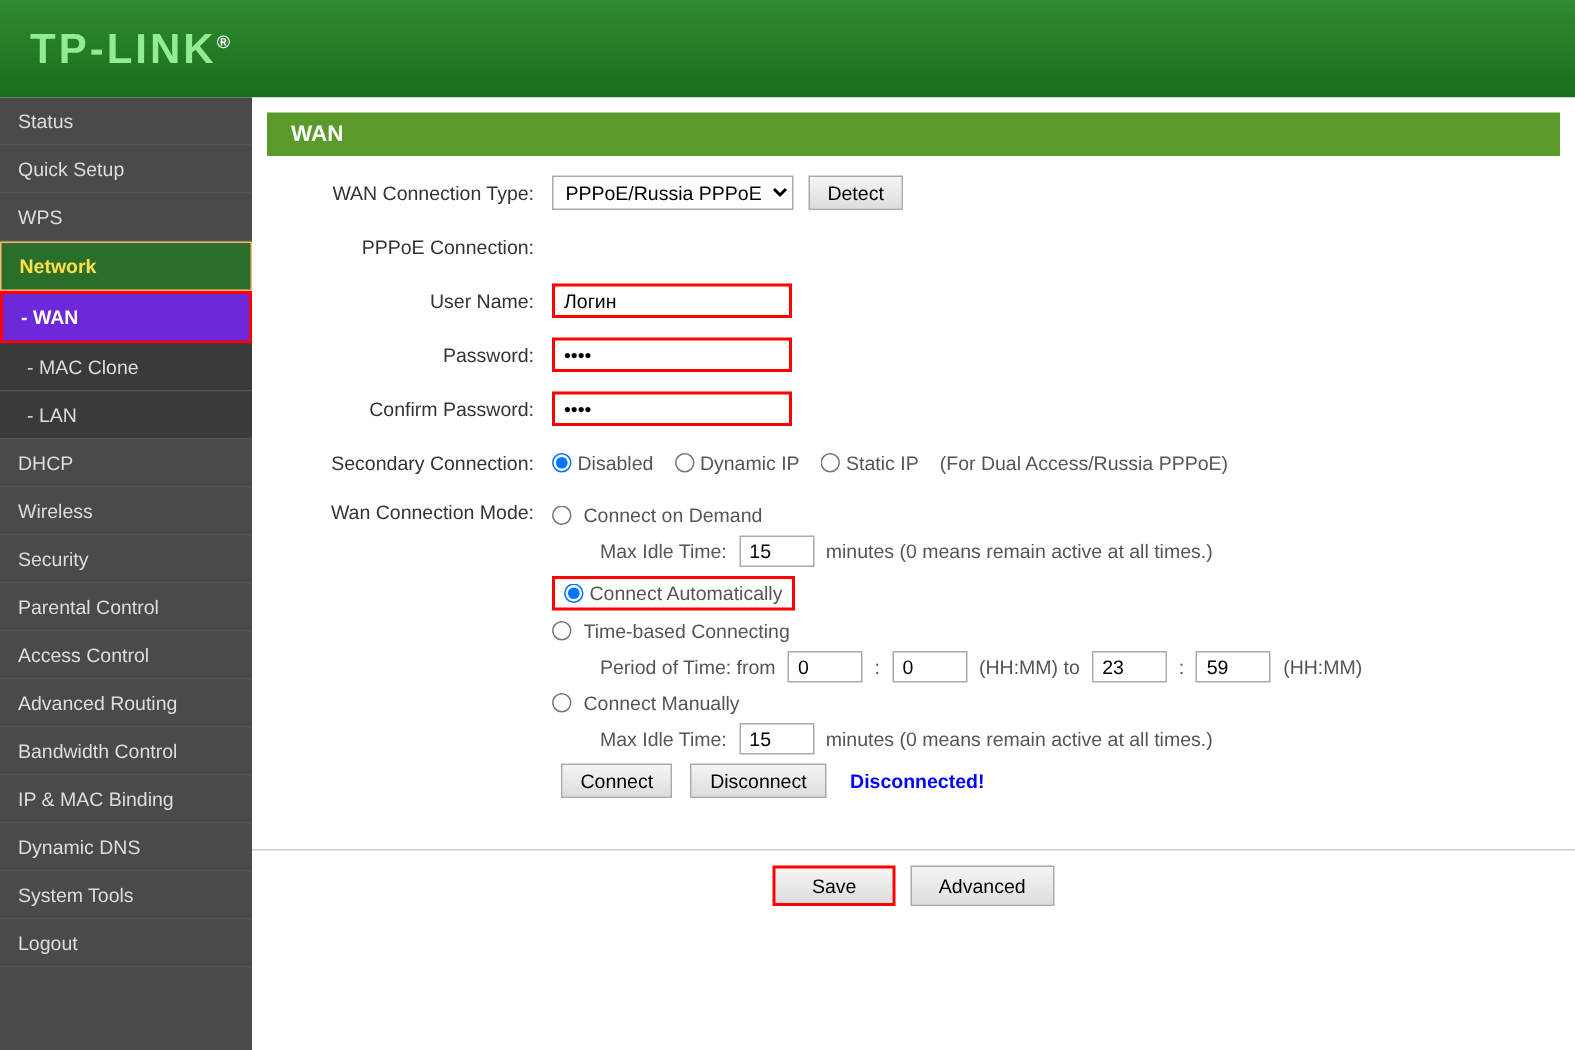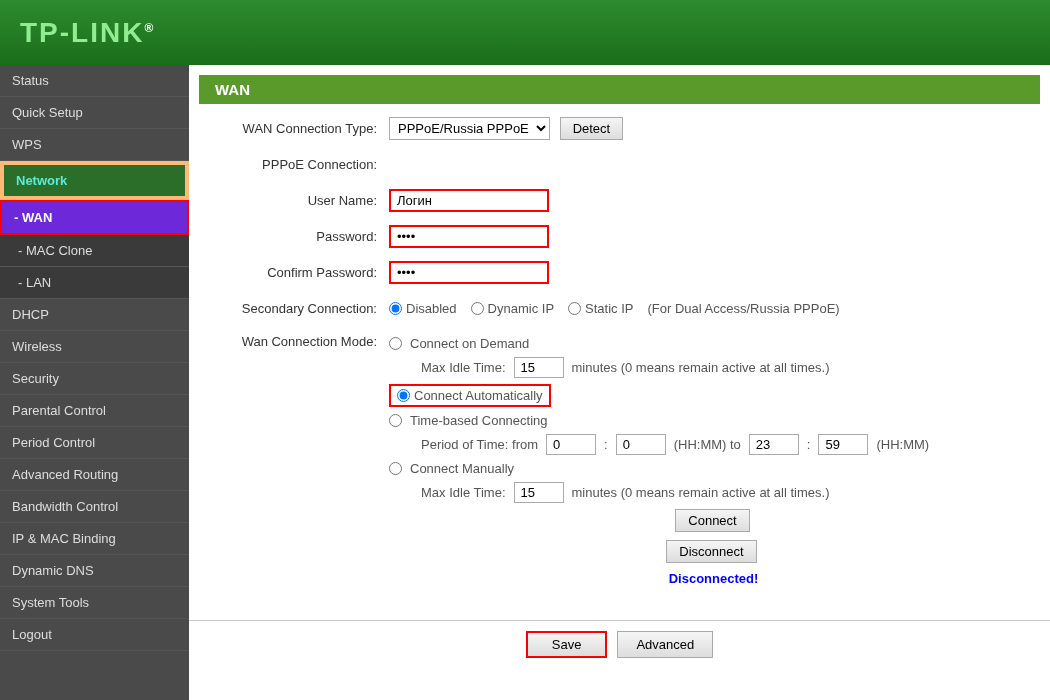--- a/index.html
+++ b/index.html
@@ -22,34 +22,34 @@
     #header .logo span { color: #90ee90; }
 
     
     #layout {
       display: flex;
       height: 635px;
     }
 
     
     #sidebar {
-      width: 189px;
+      width: 168px;
       background: #4a4a4a;
       flex-shrink: 0;
       overflow-y: auto;
     }
     .sidebar-item {
       padding: 8px 12px;
       color: #ddd;
       cursor: pointer;
       font-size: 13px;
       border-bottom: 1px solid #555;
     }
     .sidebar-item.sub { padding-left: 18px; background: #3a3a3a; }
-    .sidebar-item.section-header { background: #2a6e2a; color: #5eead4; font-weight: bold; border: 4px solid #fdba74; }
+    .sidebar-item.section-header { background: #2a6e2a; color: #fde047; font-weight: bold; border: 1px solid #fdba74; }
     .sidebar-item.highlighted { background: #6d28d9; color: white; font-weight: bold; border: 2px solid red; }
 
     
     #main {
       flex: 1;
       overflow-y: auto;
       background: #fff;
     }
     .page-title {
       background: #5a9a2a;
@@ -183,21 +183,21 @@
     <div class="sidebar-item normal">Quick Setup</div>
     <div class="sidebar-item normal">WPS</div>
     <div class="sidebar-item section-header">Network</div>
     <div class="sidebar-item highlighted">- WAN</div>
     <div class="sidebar-item sub">- MAC Clone</div>
     <div class="sidebar-item sub">- LAN</div>
     <div class="sidebar-item normal">DHCP</div>
     <div class="sidebar-item normal">Wireless</div>
     <div class="sidebar-item normal">Security</div>
     <div class="sidebar-item normal">Parental Control</div>
-    <div class="sidebar-item normal">Period Control</div>
+    <div class="sidebar-item normal">Access Control</div>
     <div class="sidebar-item normal">Advanced Routing</div>
     <div class="sidebar-item normal">Bandwidth Control</div>
     <div class="sidebar-item normal">IP &amp; MAC Binding</div>
     <div class="sidebar-item normal">Dynamic DNS</div>
     <div class="sidebar-item normal">System Tools</div>
     <div class="sidebar-item normal">Logout</div>
   </div>
 
   <div id="main">
     <div class="page-title">WAN</div>
@@ -301,21 +301,21 @@
             <input type="radio" name="wan_mode" style="">
             <label>Connect Manually</label>
           </div>
 
           <div class="indent-row">
             <span>Max Idle Time:</span>
             <input type="text" class="small" value="15" style="">
             <span>minutes (0 means remain active at all times.)</span>
           </div>
 
-          <div class="wan-mode-option" style="margin-top:4px;flex-direction:column;">
+          <div class="wan-mode-option" style="margin-top:4px;">
             <button class="btn">Connect</button>
             <button class="btn" style="margin-left:4px;">Disconnect</button>
             <span class="disconnected">Disconnected!</span>
           </div>
 
         </div>
       </div>
 
     </div>
 

